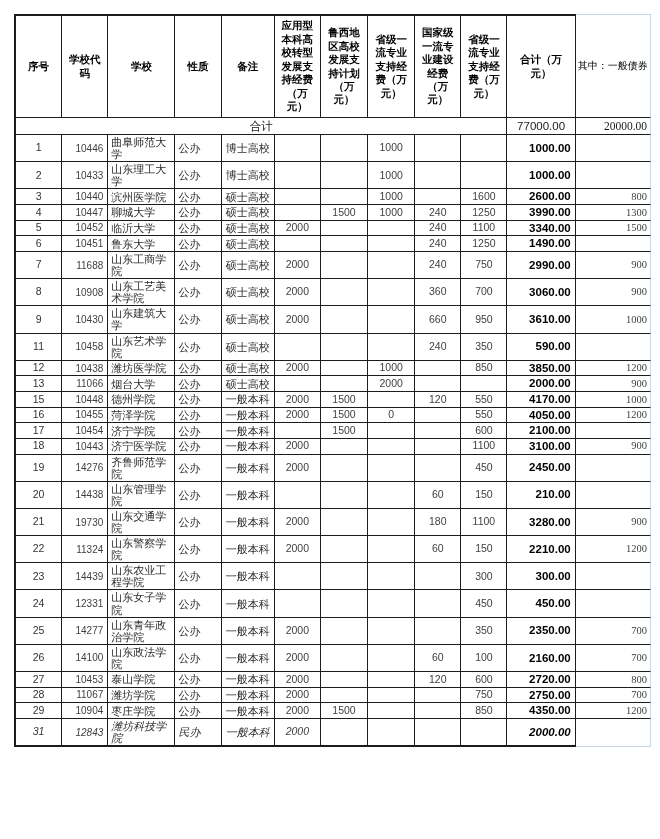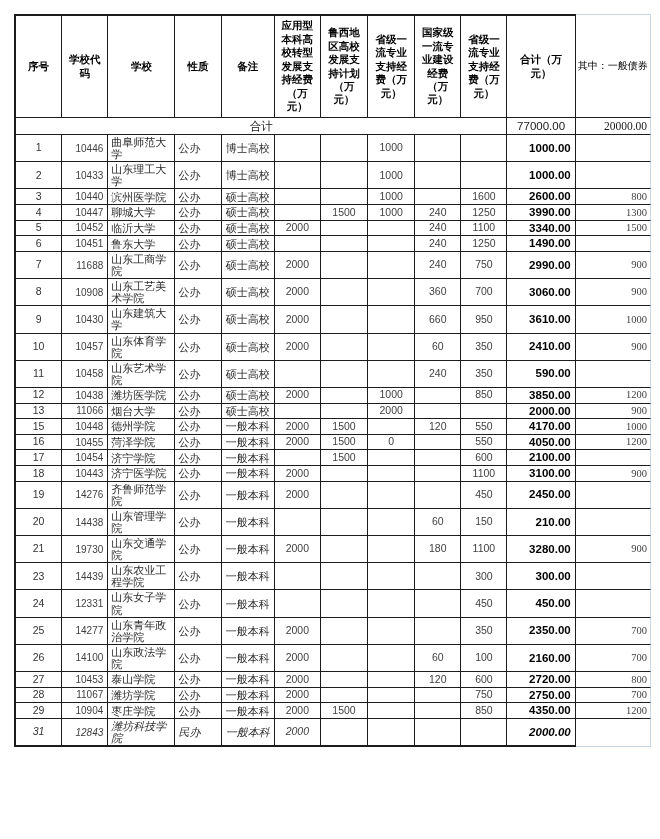--- a/index.html
+++ b/index.html
@@ -216,34 +216,20 @@
     <td class="note">硕士高校</td>
     <td class="num">2000</td>
     <td class="num"></td>
     <td class="num"></td>
     <td class="num">660</td>
     <td class="num">950</td>
     <td class="total">3610.00</td>
     <td class="bond">1000</td>
   </tr>
         <tr>
-    <td class="no">10</td>
-    <td class="code">10457</td>
-    <td class="school">山东体育学院</td>
-    <td class="nature">公办</td>
-    <td class="note">硕士高校</td>
-    <td class="num">2000</td>
-    <td class="num"></td>
-    <td class="num"></td>
-    <td class="num">60</td>
-    <td class="num">350</td>
-    <td class="total">2410.00</td>
-    <td class="bond">900</td>
-  </tr>
-        <tr>
     <td class="no">11</td>
     <td class="code">10458</td>
     <td class="school">山东艺术学院</td>
     <td class="nature">公办</td>
     <td class="note">硕士高校</td>
     <td class="num"></td>
     <td class="num"></td>
     <td class="num"></td>
     <td class="num">240</td>
     <td class="num">350</td>
@@ -368,20 +354,34 @@
     <td class="school">山东交通学院</td>
     <td class="nature">公办</td>
     <td class="note">一般本科</td>
     <td class="num">2000</td>
     <td class="num"></td>
     <td class="num"></td>
     <td class="num">180</td>
     <td class="num">1100</td>
     <td class="total">3280.00</td>
     <td class="bond">900</td>
+  </tr>
+        <tr>
+    <td class="no">22</td>
+    <td class="code">11324</td>
+    <td class="school">山东警察学院</td>
+    <td class="nature">公办</td>
+    <td class="note">一般本科</td>
+    <td class="num">2000</td>
+    <td class="num"></td>
+    <td class="num"></td>
+    <td class="num">60</td>
+    <td class="num">150</td>
+    <td class="total">2210.00</td>
+    <td class="bond">1200</td>
   </tr>
         <tr>
     <td class="no">23</td>
     <td class="code">14439</td>
     <td class="school">山东农业工程学院</td>
     <td class="nature">公办</td>
     <td class="note">一般本科</td>
     <td class="num"></td>
     <td class="num"></td>
     <td class="num"></td>

